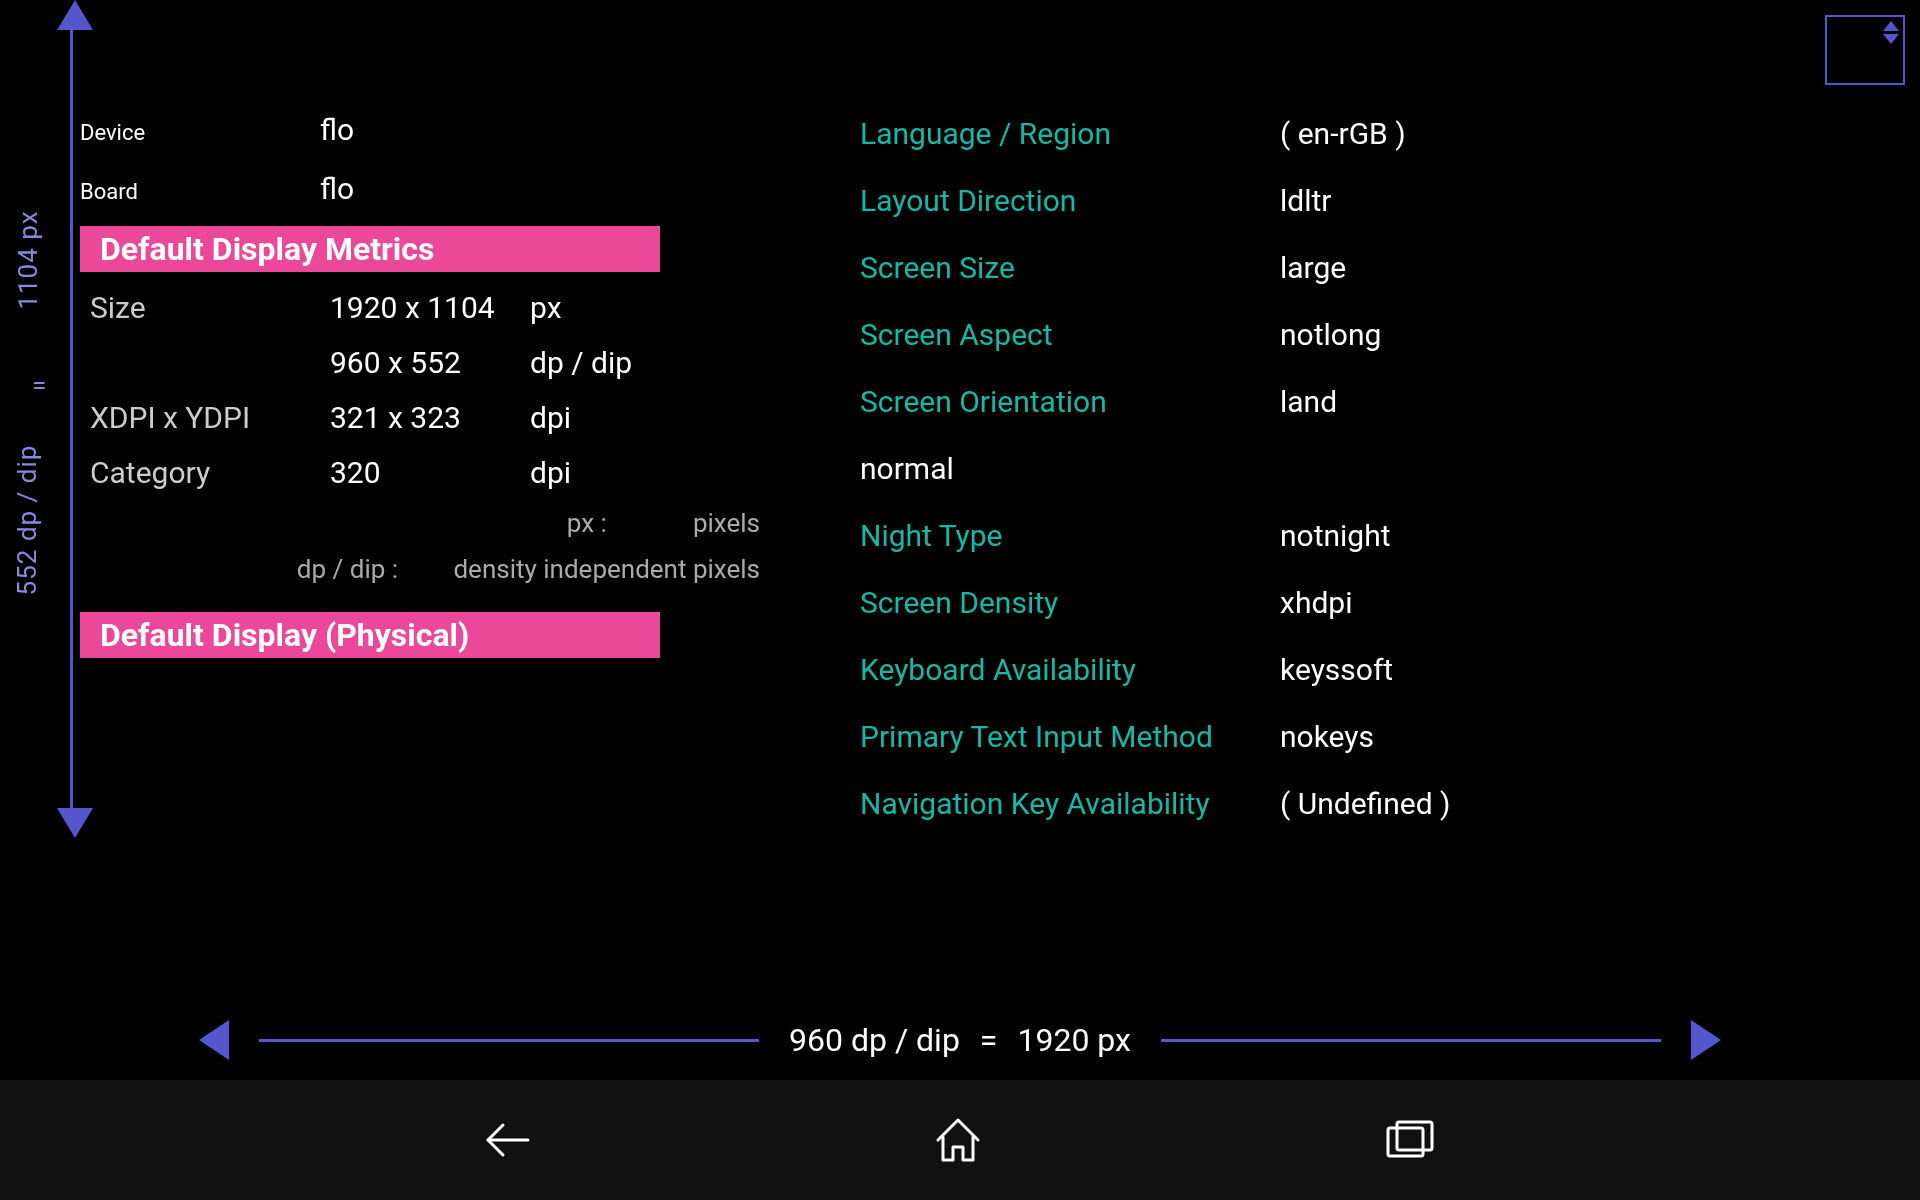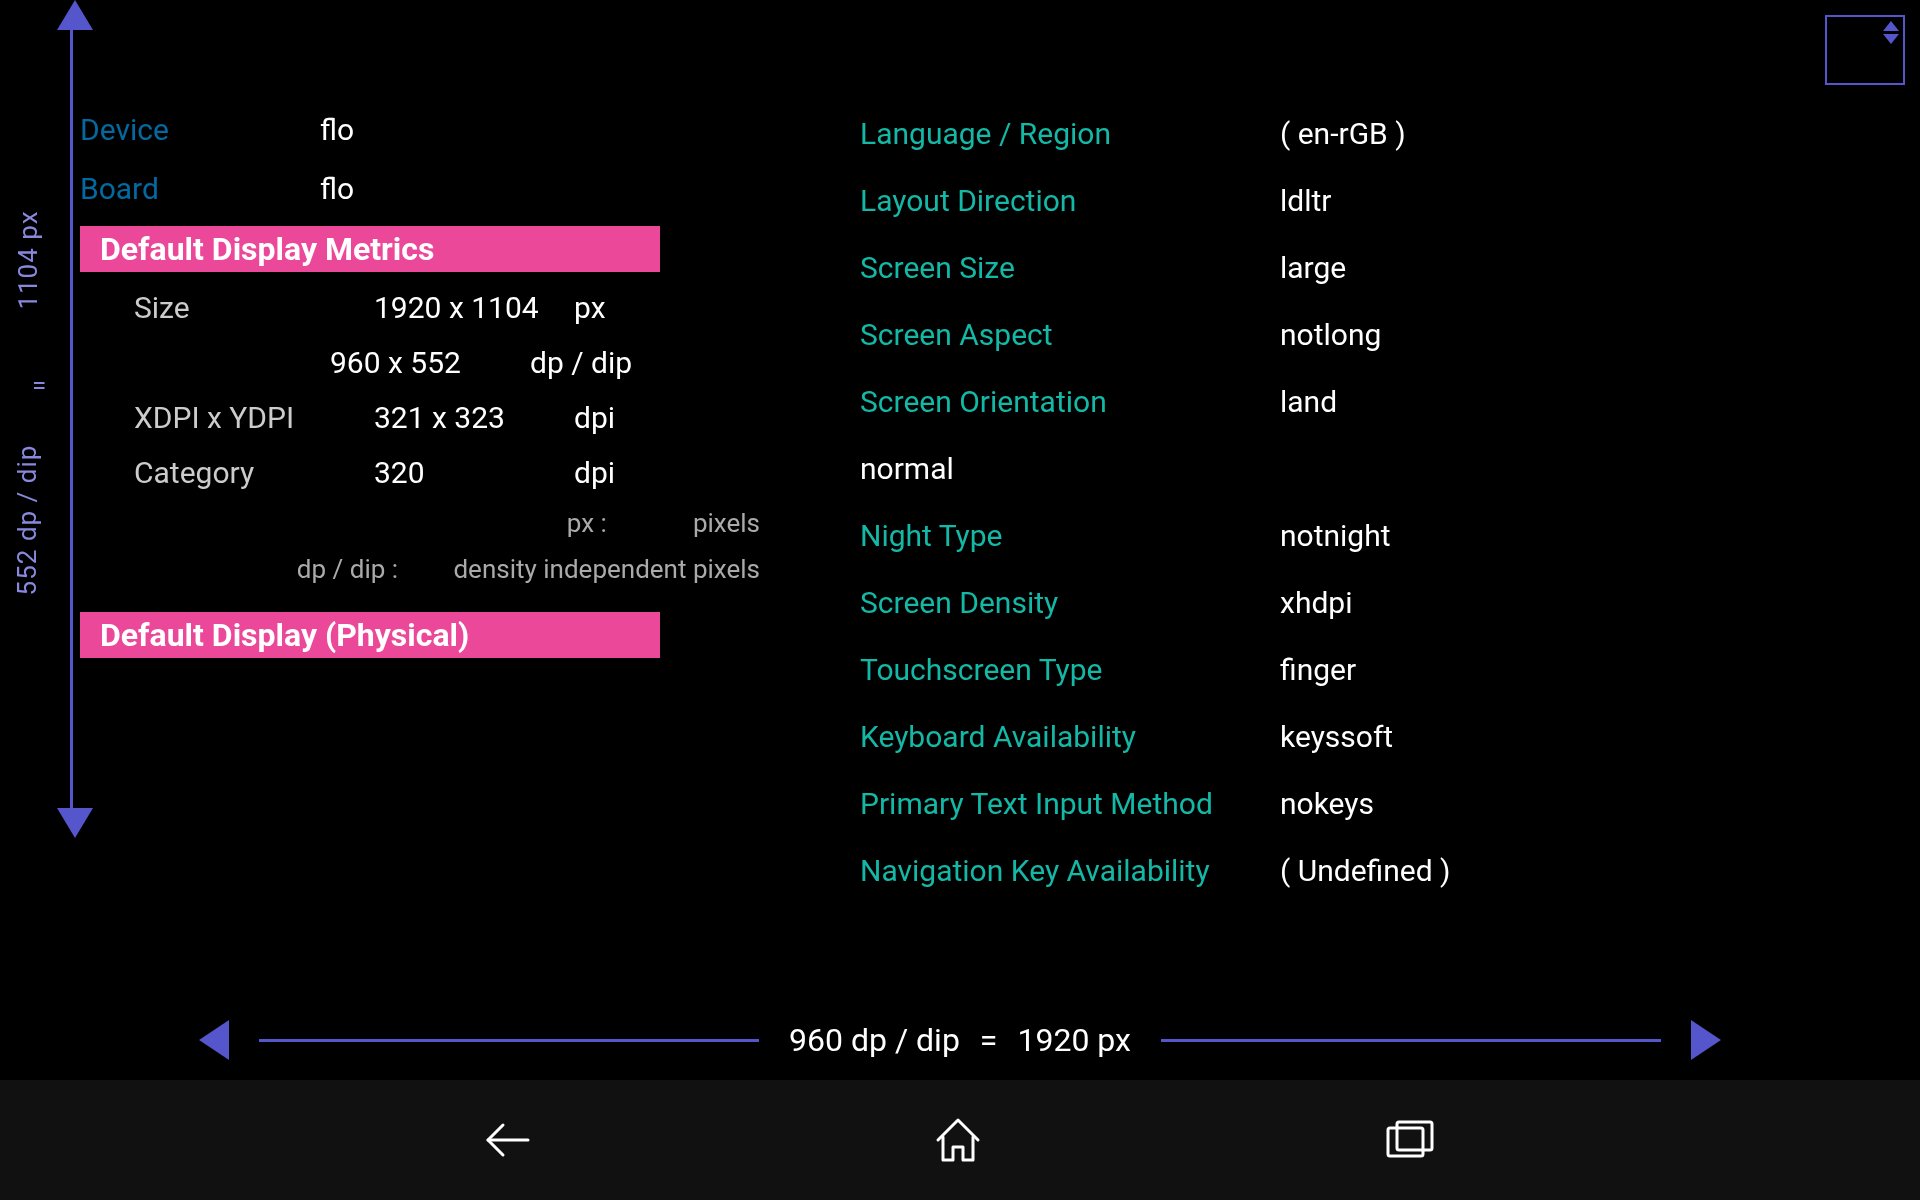--- a/index.html
+++ b/index.html
@@ -141,22 +141,22 @@
     }
 
     .info-row {
       display: flex;
       align-items: baseline;
       padding: 12px 0;
       gap: 0;
     }
     .info-label {
       width: 200px;
-      color: #0369a1;
-      font-size: 30px;
+      color: #ffffff;
+      font-size: 22px;
       flex-shrink: 0;
     }
     .info-value {
       color: #fff;
       font-size: 30px;
       margin-left: 40px;
     }
 
     .section-header {
       background: #ec4899;
@@ -169,21 +169,20 @@
     }
 
     .metrics-rows {
       padding-left: 10px;
     }
 
     .size-row-main {
       display: flex;
       align-items: center;
       padding: 10px 0;
-      margin-left: 44px;
     }
     .size-label {
       width: 200px;
       color: #ccc;
       font-size: 30px;
     }
     .size-value {
       width: 180px;
       color: #fff;
       font-size: 30px;
@@ -446,24 +445,20 @@
       <div class="right-row">
         <span class="right-value">normal</span>
       </div>
       <div class="right-row">
         <span class="right-label">Night Type</span>
         <span class="right-value">notnight</span>
       </div>
       <div class="right-row">
         <span class="right-label">Screen Density</span>
         <span class="right-value">xhdpi</span>
-      </div>
-      <div class="right-row">
-        <span class="right-label">Touchscreen Type</span>
-        <span class="right-value">finger</span>
       </div>
       <div class="right-row">
         <span class="right-label">Keyboard Availability</span>
         <span class="right-value">keyssoft</span>
       </div>
       <div class="right-row">
         <span class="right-label">Primary Text Input Method</span>
         <span class="right-value">nokeys</span>
       </div>
       <div class="right-row">

